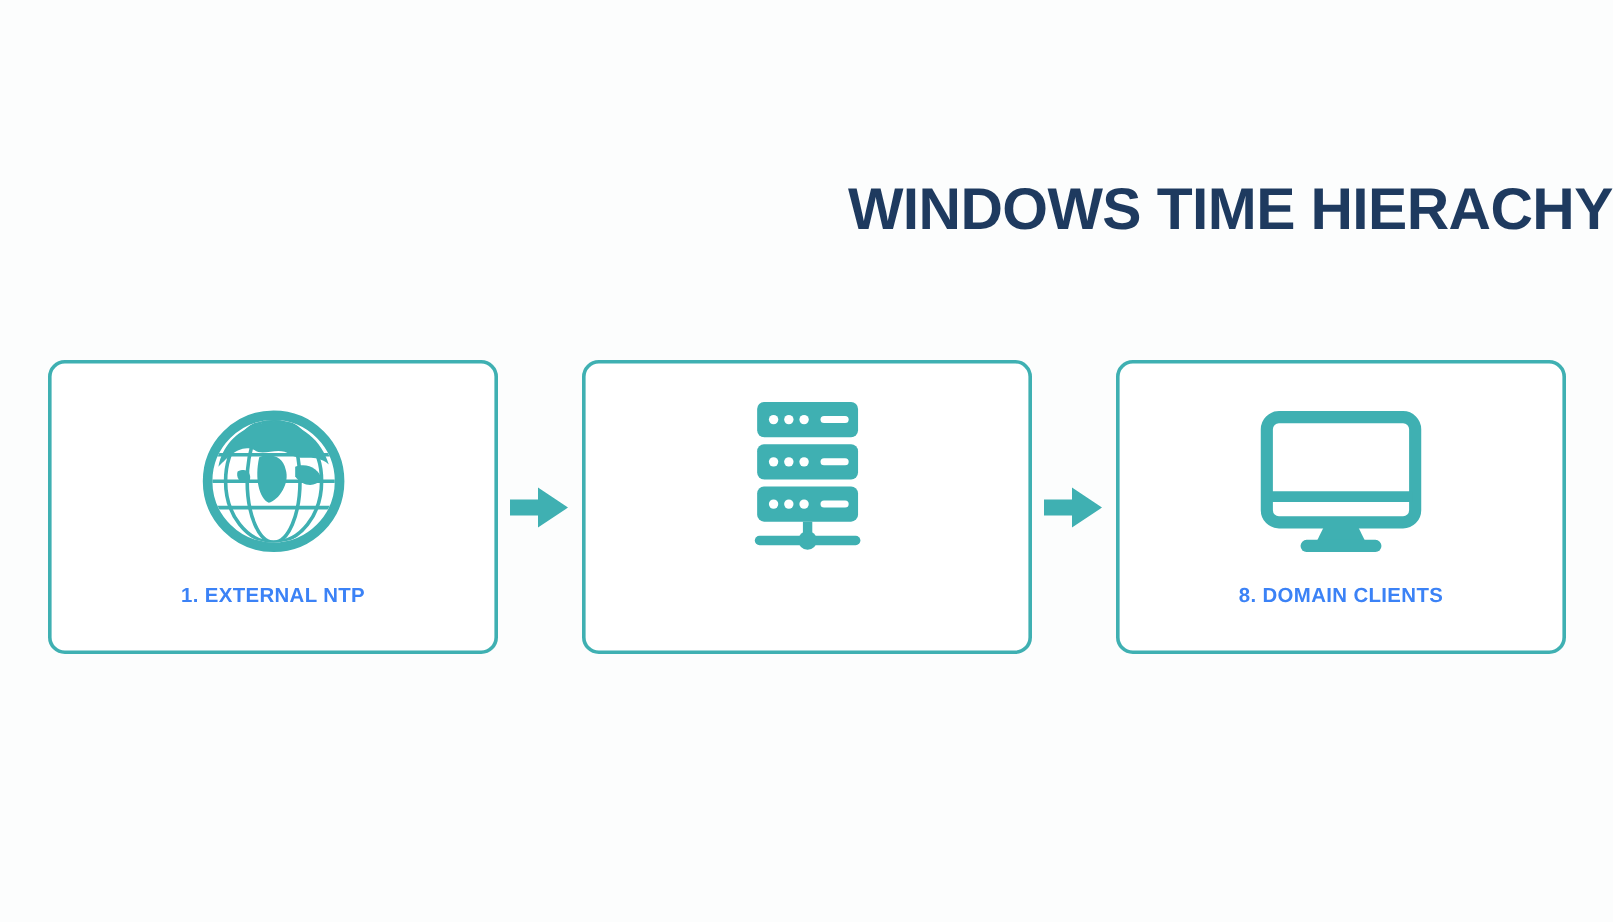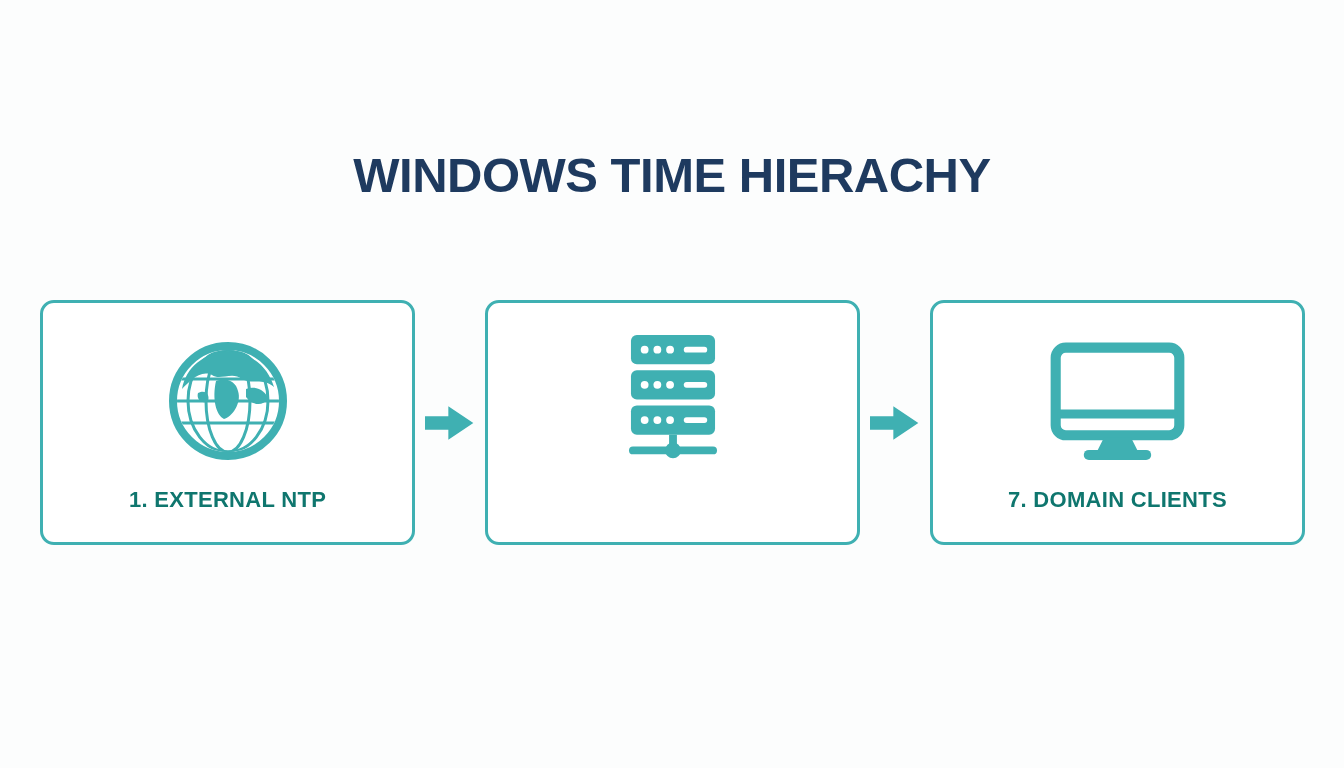--- a/index.html
+++ b/index.html
@@ -12,21 +12,21 @@
     position: relative;
     width: 1344px;
     height: 768px;
     background: #fcfdfd;
   }
   .title {
     position: absolute;
     top: 147px;
     left: 0;
     width: 100%;
-    text-align: center;
+    text-align: right;
     font-size: 49px;
     font-weight: 700;
     letter-spacing: -0.5px;
     color: #1e3a5f;
   }
   .flow {
     position: absolute;
     top: 300px;
     left: 40px;
     width: 1265px;
@@ -51,24 +51,24 @@
     display: flex;
     align-items: center;
     justify-content: center;
   }
   .node-label {
     position: absolute;
     top: 184px;
     left: 0;
     width: 100%;
     text-align: center;
-    font-size: 22px;
+    font-size: 17px;
     font-weight: 700;
     letter-spacing: 0.3px;
-    color: #0f766e;
+    color: #3b82f6;
     white-space: nowrap;
   }
   .connector {
     flex: 1 1 auto;
     display: flex;
     align-items: center;
     justify-content: center;
   }
   .connector svg { display: block; }
 </style>
@@ -149,17 +149,17 @@
 
     <div class="node">
       <div class="node-icon-wrap">
         <svg width="135" height="118" viewBox="0 0 120 105" aria-hidden="true">
           <rect x="5" y="5" width="110" height="78" rx="9" fill="none" stroke="#3fb0b2" stroke-width="9"></rect>
           <line x1="7" y1="64" x2="113" y2="64" stroke="#3fb0b2" stroke-width="8"></line>
           <path d="M48,85 L72,85 L79,99 L41,99 Z" fill="#3fb0b2"></path>
           <rect x="30" y="96" width="60" height="9" rx="4.5" fill="#3fb0b2"></rect>
         </svg>
       </div>
-      <div class="node-label">7. DOMAIN CLIENTS</div>
+      <div class="node-label">8. DOMAIN CLIENTS</div>
     </div>
 
   </div>
 </div>
 
 </body></html>

